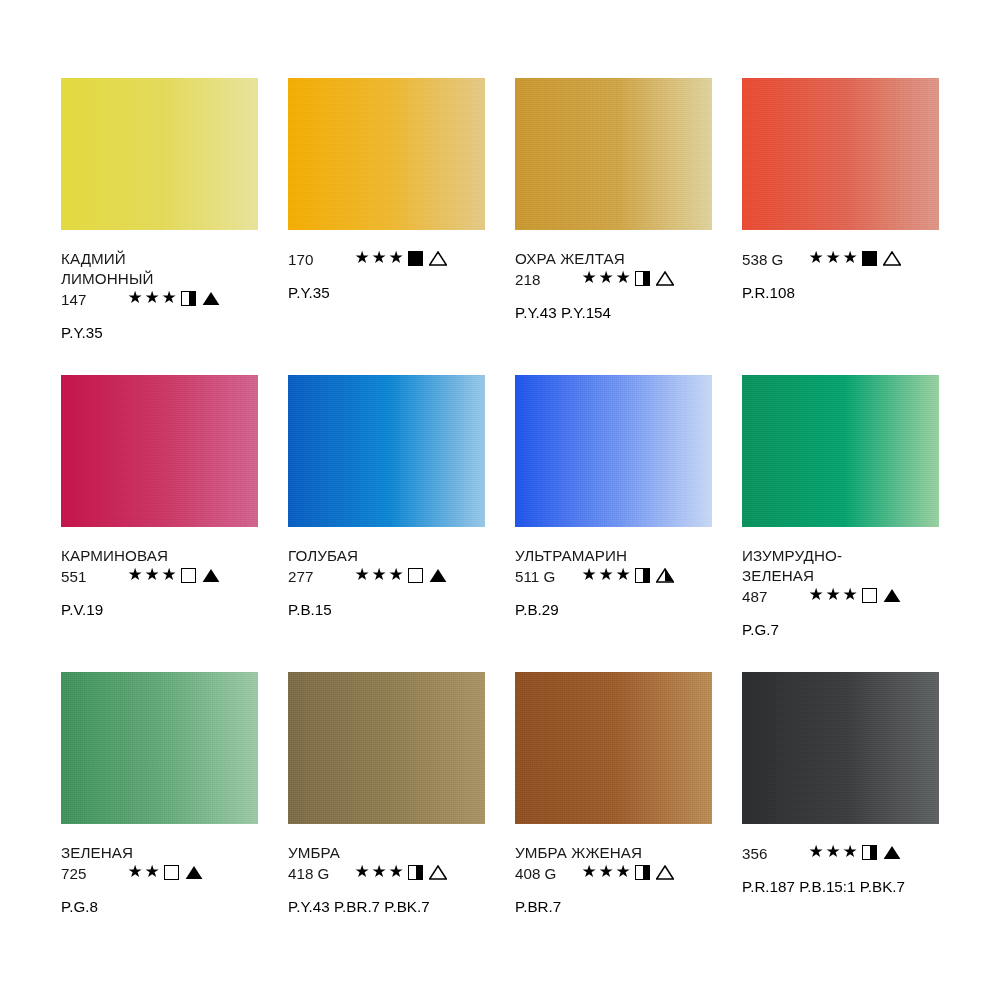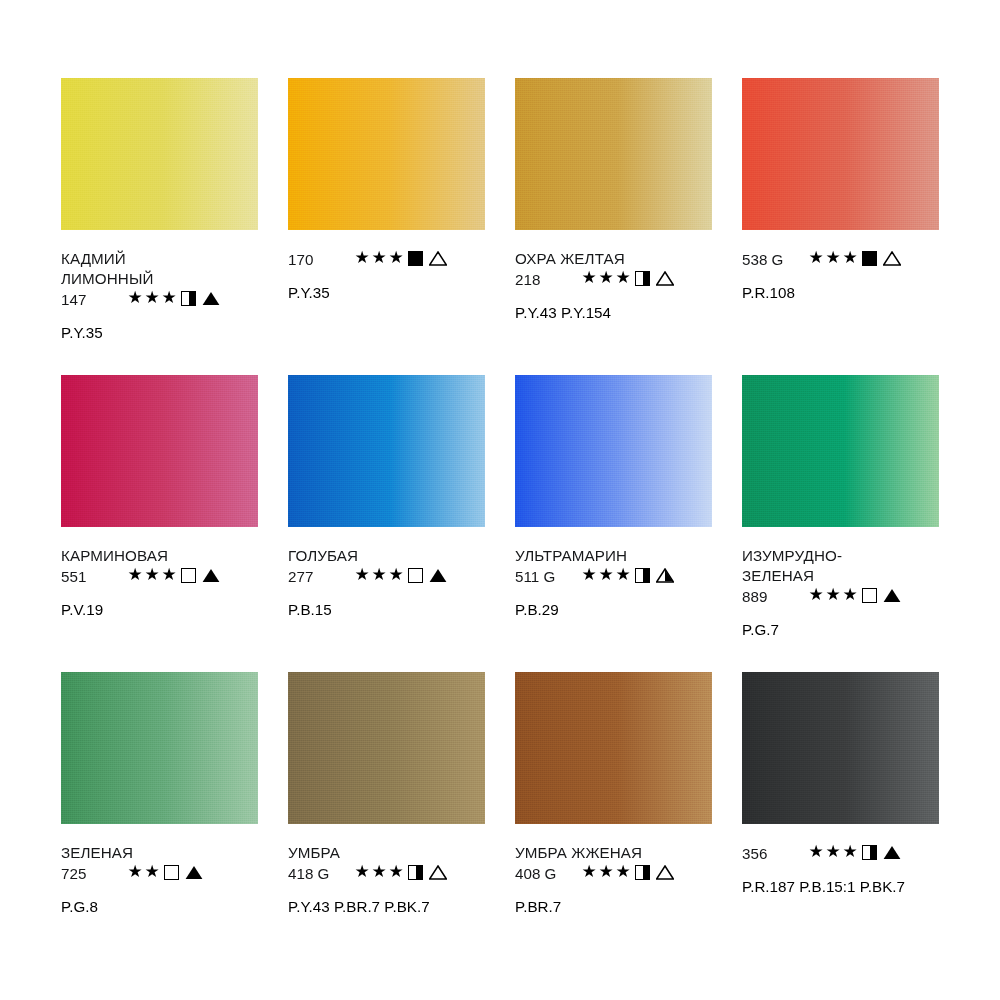--- a/index.html
+++ b/index.html
@@ -303,21 +303,21 @@
       </div>
       <div class="cell">
         <div class="swatch">
           <div class="grad" style="background:linear-gradient(90deg,#0d8f5b 0%,#09a06c 52%,#95cf9e 100%)"></div>
           <div class="noise"></div>
         </div>
         <div class="info">
           <div class="pname">ИЗУМРУДНО-
 ЗЕЛЕНАЯ</div>
           <div class="specrow">
-            <span class="code">889</span>
+            <span class="code">487</span>
             <span class="marks">
               <span class="star">★</span>
               <span class="star">★</span>
               <span class="star">★</span>
               <span class="sq"></span>
               <span class="tri">
                 <svg width="18" height="15" viewBox="0 0 18 15">
                   <polygon points="9,1 17.4,14 0.6,14" fill="#000"></polygon>
                 </svg>
               </span>

